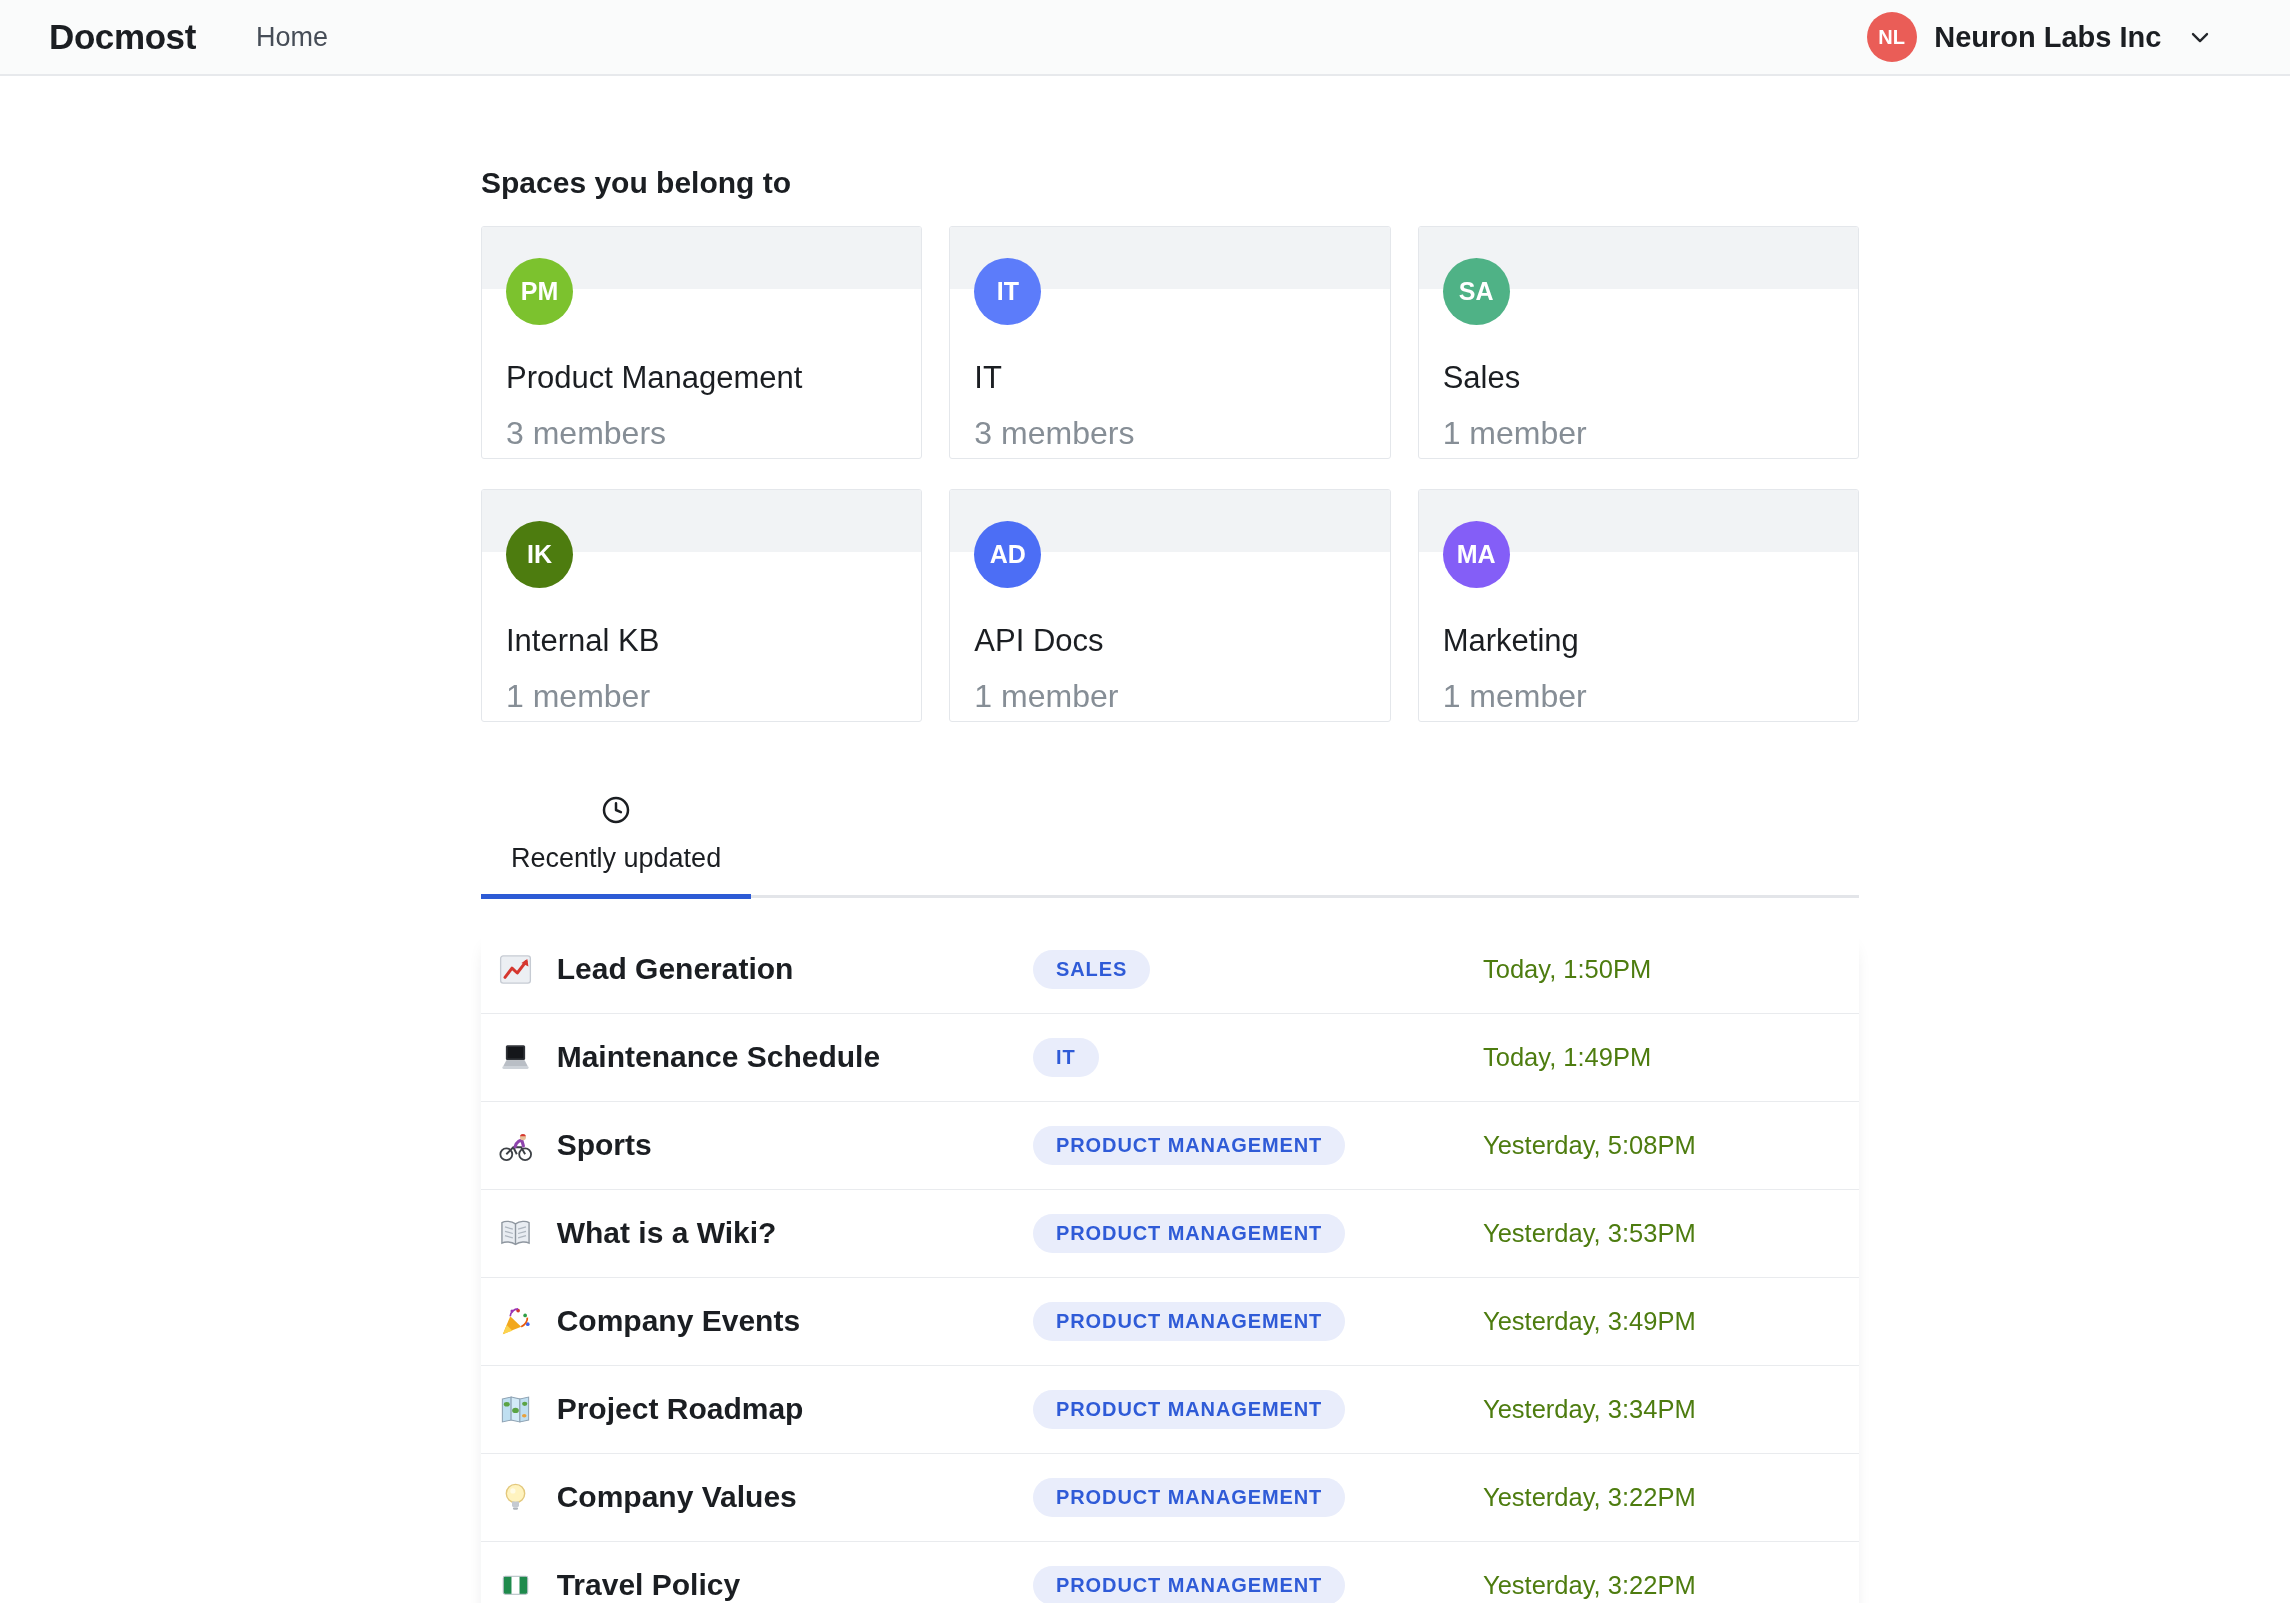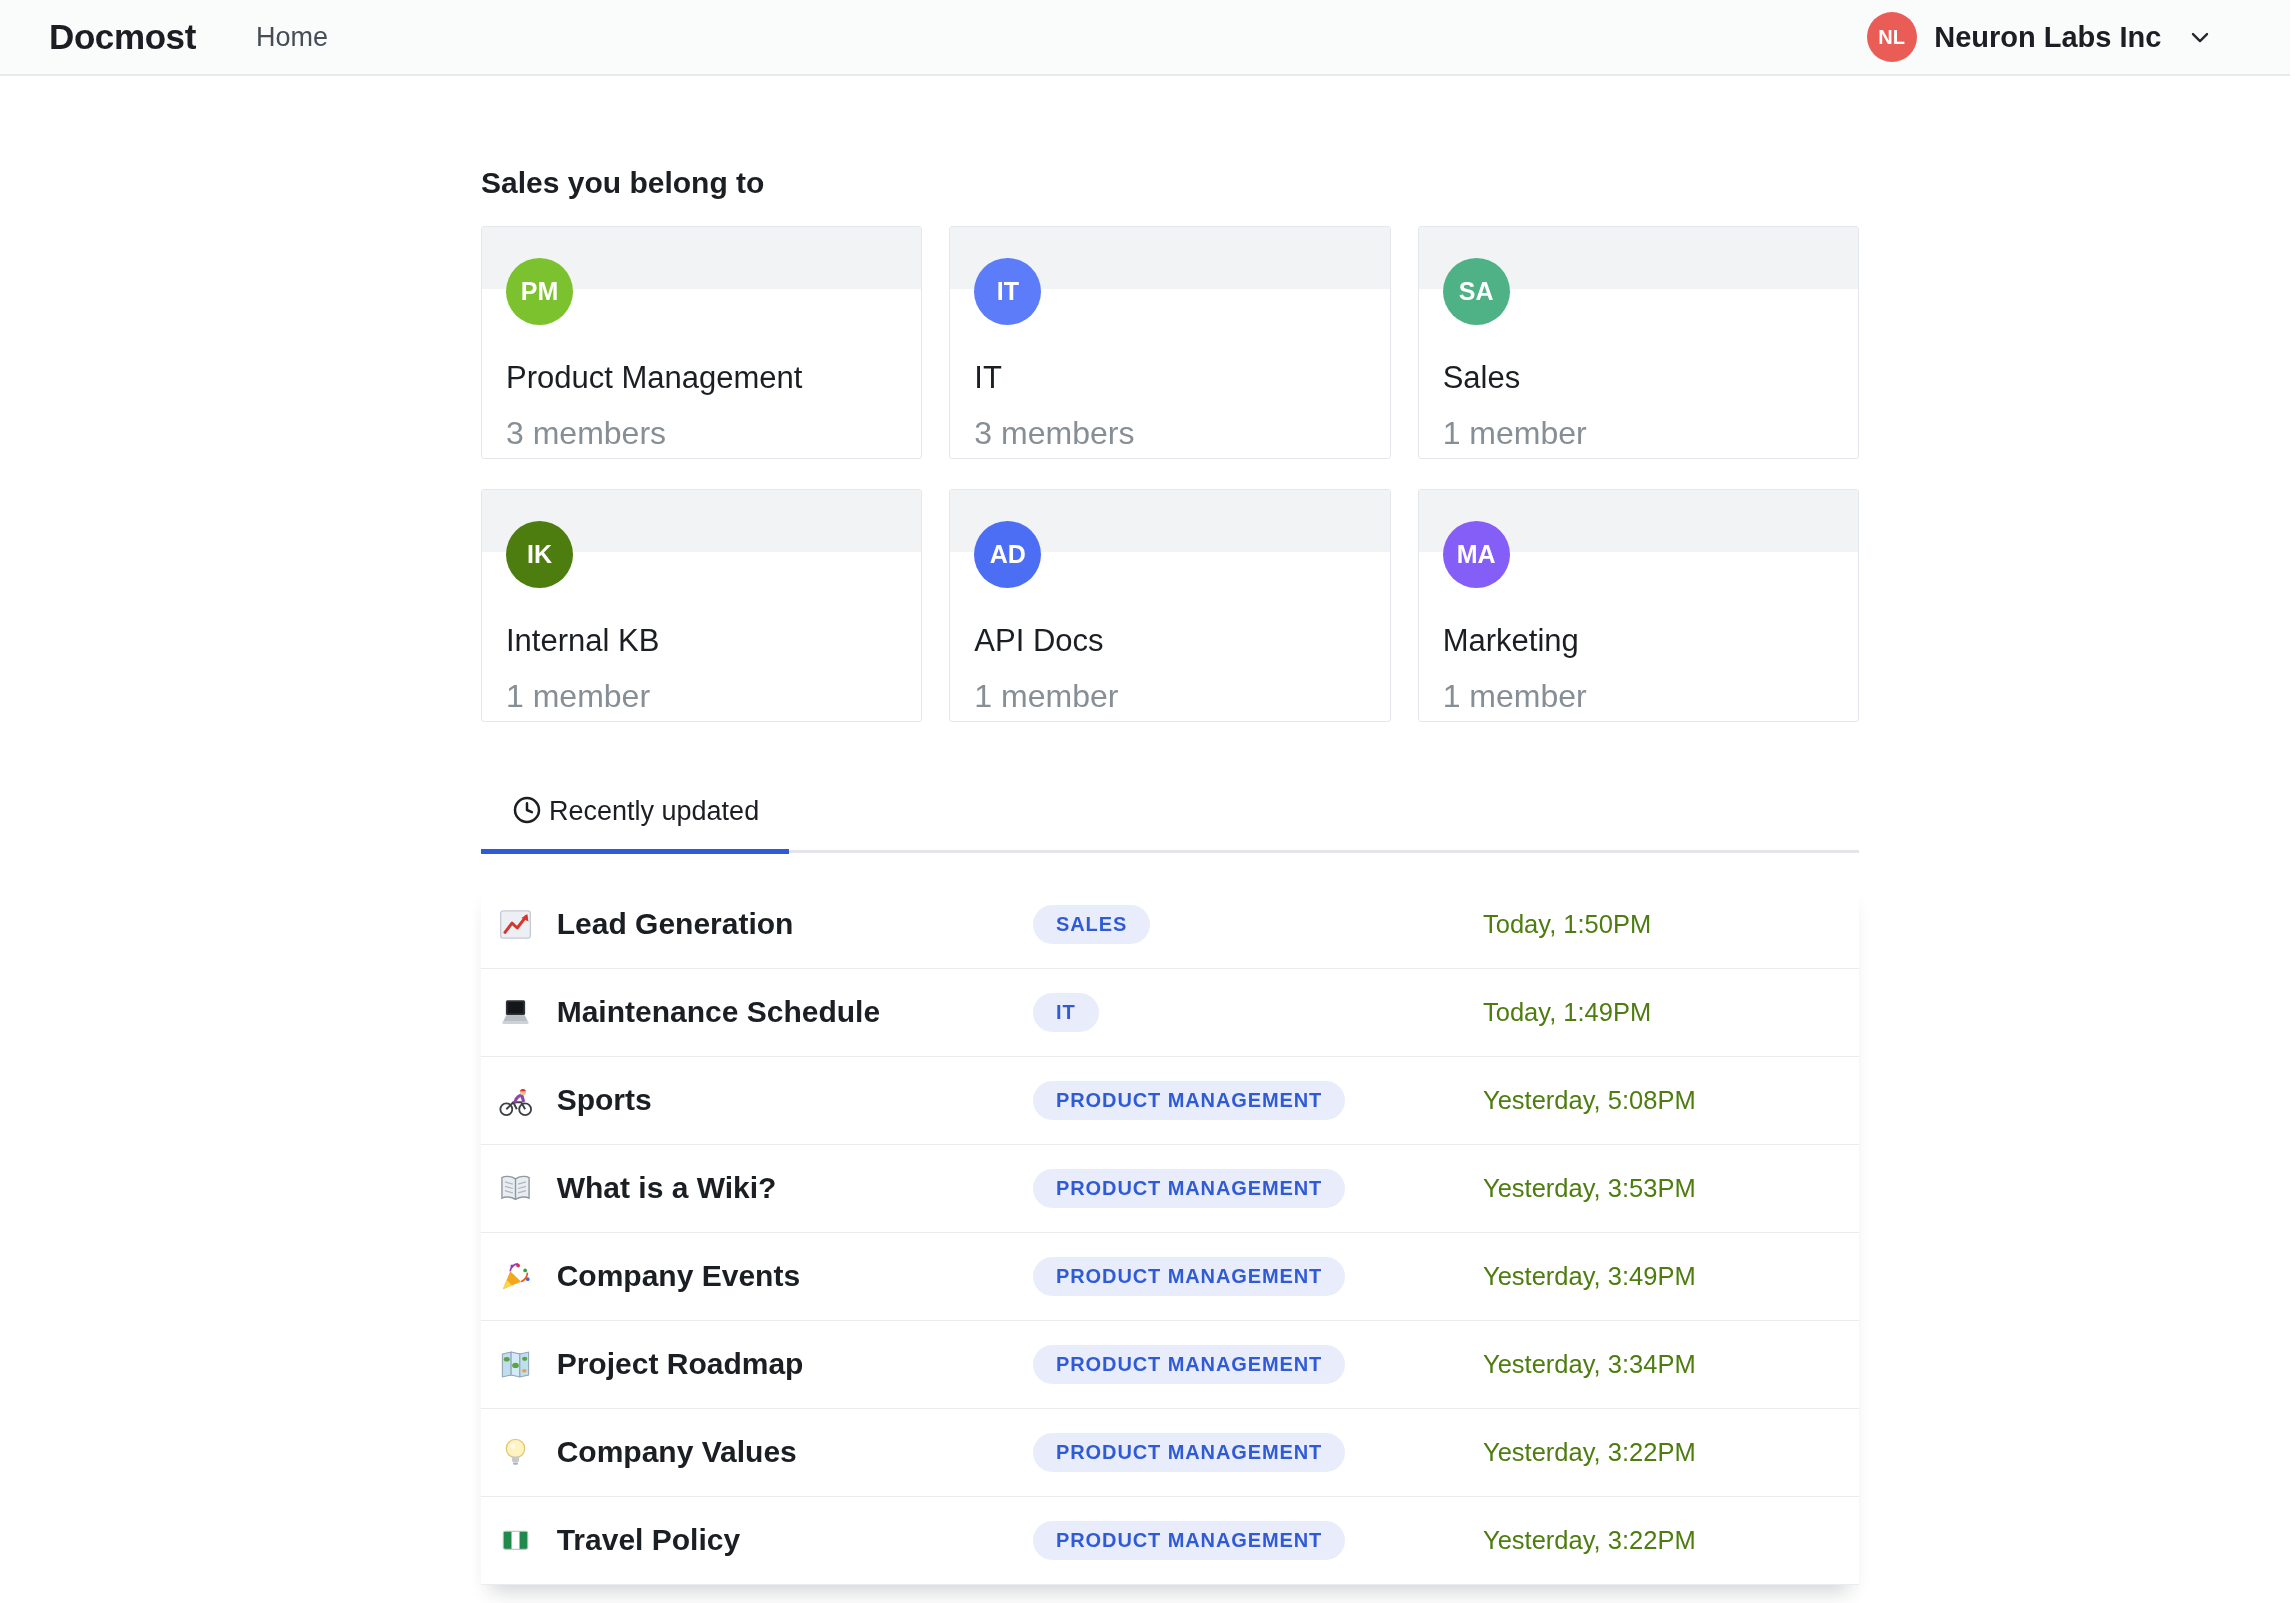--- a/index.html
+++ b/index.html
@@ -30,22 +30,22 @@
           background:#fff; overflow:hidden; cursor:pointer; }
   .card-band { height:62px; background:#f1f3f5; }
   .card-avatar { position:absolute; top:31px; left:24px; width:67px; height:67px;
                  border-radius:50%; display:flex; align-items:center; justify-content:center;
                  color:#fff; font-size:25px; font-weight:700; }
   .card-title { margin:69px 24px 0; font-size:31px; font-weight:500; line-height:39px; }
   .card-members { margin:17.6px 24px 0; font-size:32px; font-weight:500; color:#868e96; }
 
   
   .tabs { margin-top:72px; display:flex; border-bottom:3.5px solid #e3e5e9; }
-  .tab { position:relative; display:flex; align-items:center; gap:6px;
-         padding:0 30px 21px 30px; cursor:pointer; }
+  .tab { position:relative; display:flex; align-items:center; gap:14px;
+         padding:0 30px 21px 30px; cursor:pointer;flex-direction:column; }
   .tab-label { font-size:27px; font-weight:500; color:#1b1e22; }
   .tab.active::after { content:""; position:absolute; left:0; right:0; bottom:-3.5px;
                        height:5.3px; background:var(--accent,#2d5bd5); }
 
   
   .recent-list { margin-top:28px; box-shadow:0 16px 19.4px -8.8px rgba(25,30,40,0.20); }
   .row { height:88px; display:grid; grid-template-columns:552px 450px auto;
          align-items:center; border-bottom:1.8px solid #e9ebee; cursor:pointer; background:#fff; }
   .row-title-cell { display:flex; align-items:flex-start; gap:24px; padding-left:16.7px; }
   .row-emoji { width:35px; height:35px; flex:0 0 35px; display:flex; align-items:center; }
@@ -71,21 +71,21 @@
       <div class="chev">
         <svg width="28" height="28" viewBox="0 0 24 24">
             <polyline points="6,9.5 12,15.5 18,9.5" fill="none" stroke="#23262b" stroke-width="2" stroke-linecap="round" stroke-linejoin="round"></polyline>
           </svg>
       </div>
     </div>
   </div>
 
   <div class="main">
 
-    <div class="section-heading">Sales you belong to</div>
+    <div class="section-heading">Spaces you belong to</div>
 
     <div class="cards" id="cards">
   <div class="card">
     <div class="card-band"></div>
     <div class="card-avatar" style="background: rgb(124, 194, 46);">PM</div>
     <div class="card-title">Product Management</div>
     <div class="card-members">3 members</div>
   </div>
 
   <div class="card">

